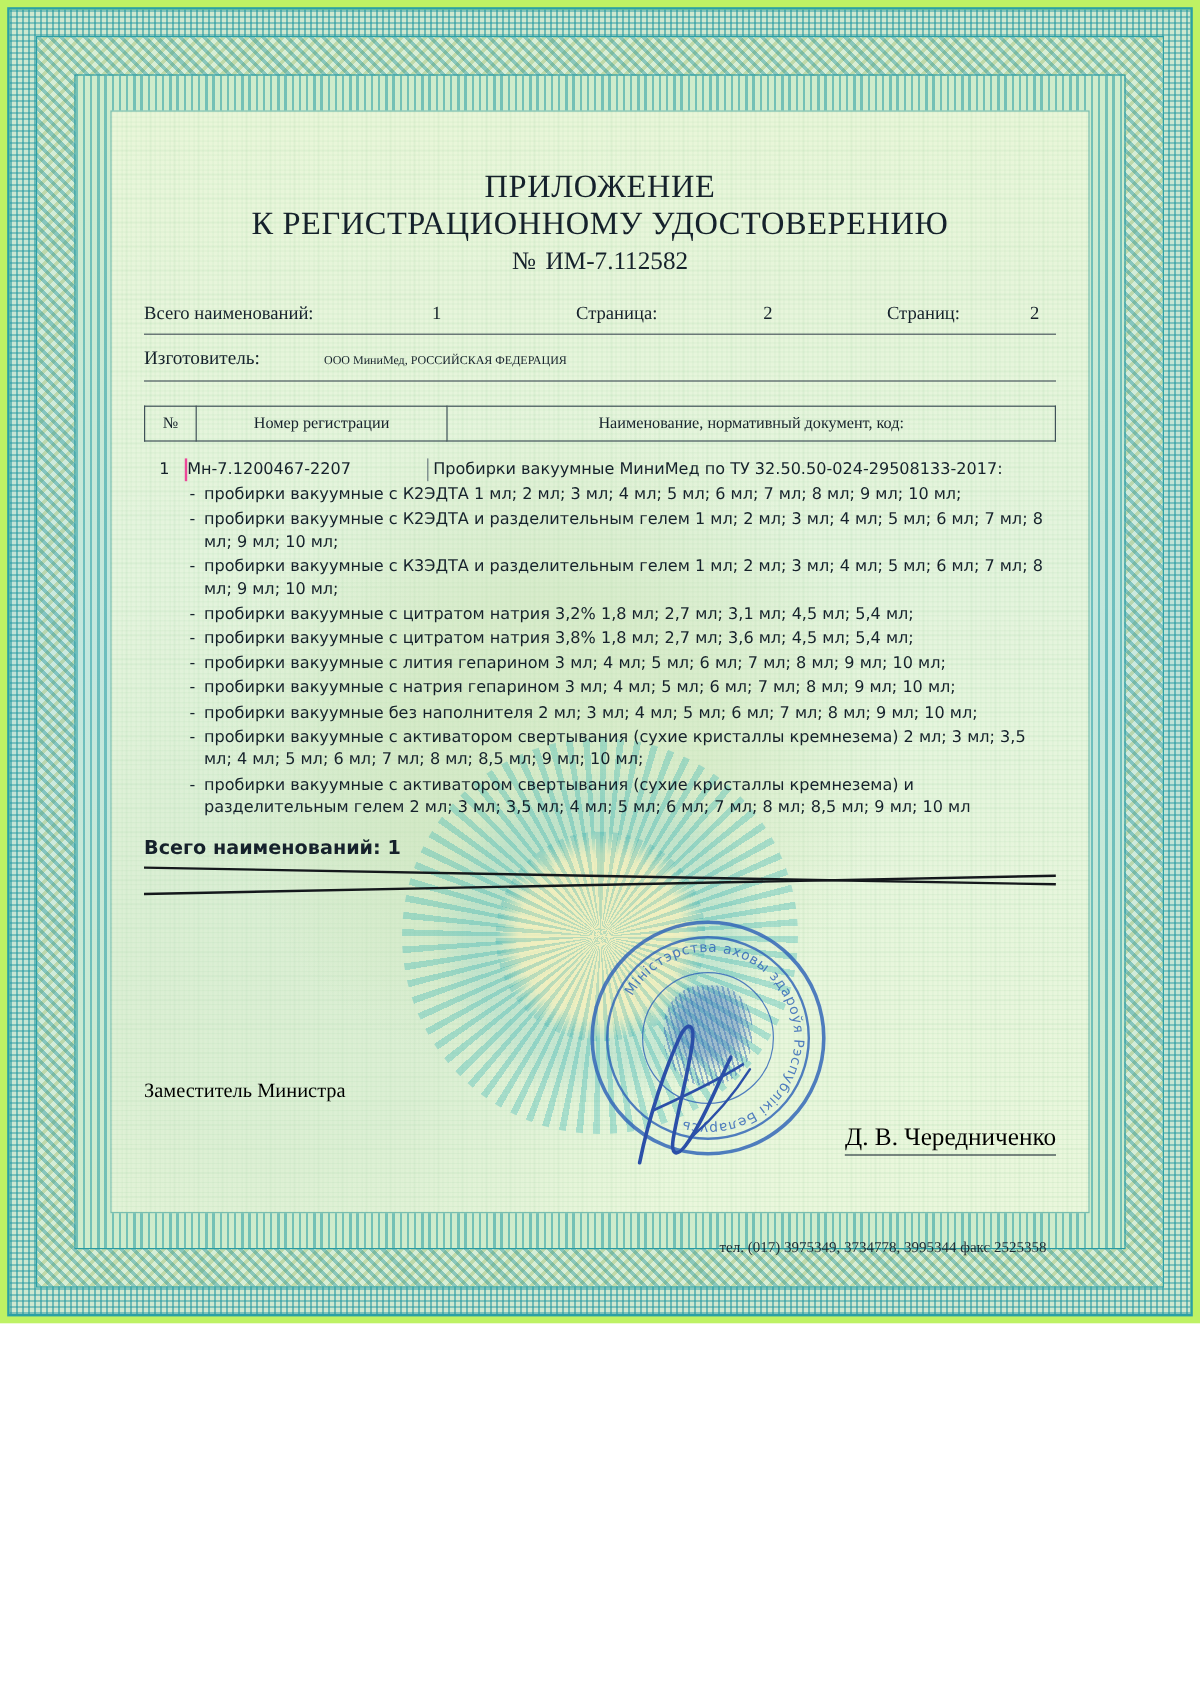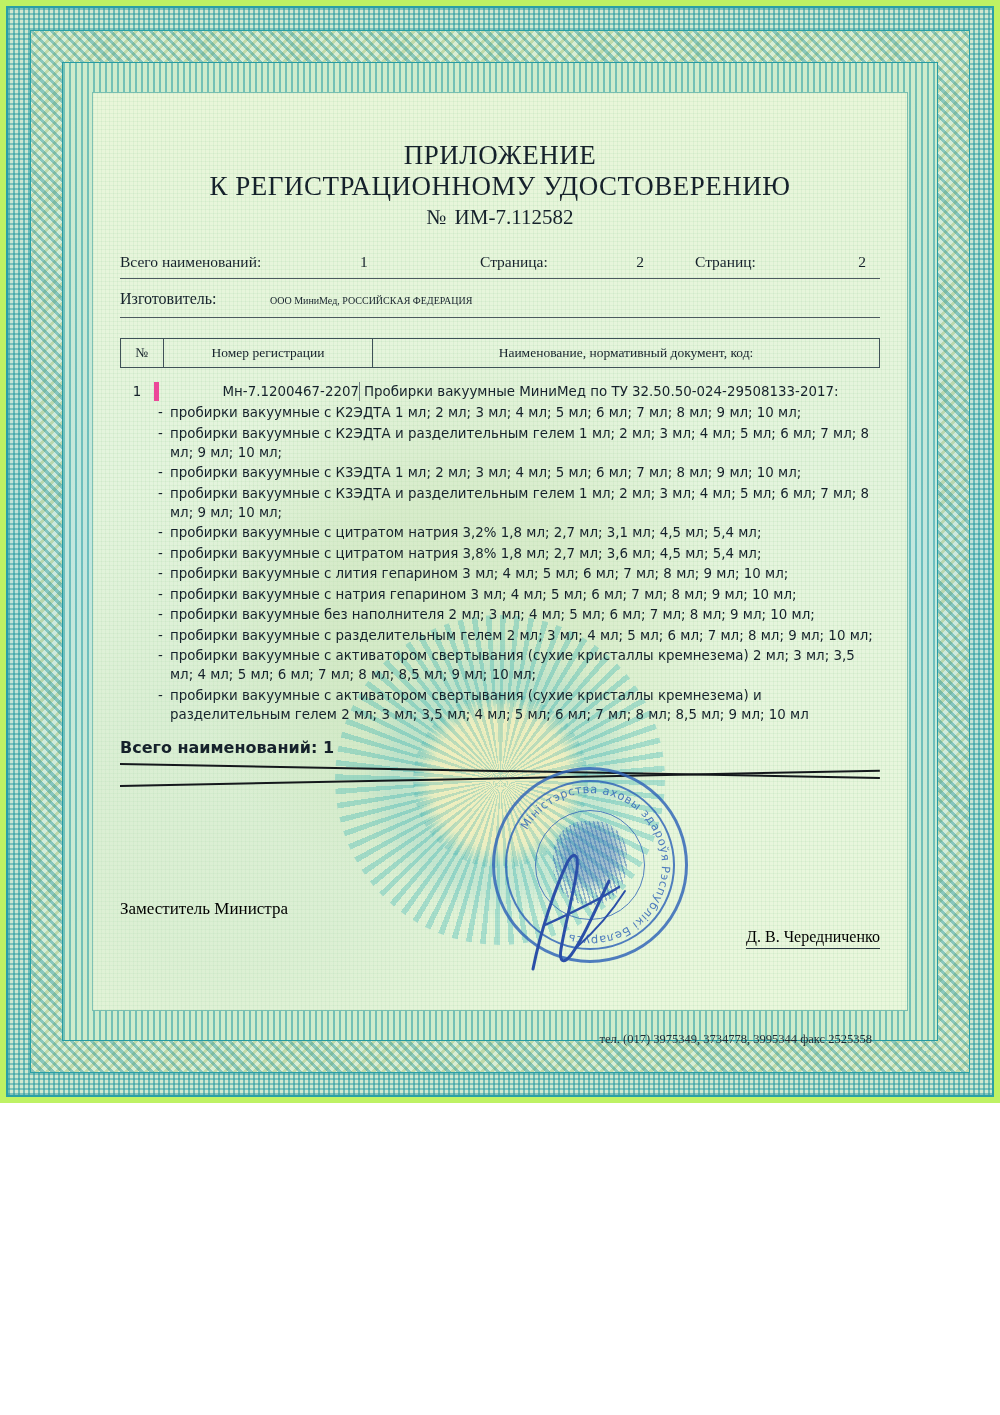--- a/index.html
+++ b/index.html
@@ -123,21 +123,21 @@
     align-items: baseline;
     font-size: 15.5px;
     border-bottom: 1px solid #4c5a60;
     padding-bottom: 7px;
   }
   .meta-row .m-label { white-space: nowrap; }
   .m-total-label { width: 240px; }
   .m-total-value { width: 120px; }
   .m-page-label { width: 105px; }
   .m-page-value { width: 110px; text-align: center; }
-  .m-pages-label { width: 105px; text-align: left; }
+  .m-pages-label { width: 105px; text-align: right; }
   .m-pages-value { flex: 1; text-align: right; padding-right: 14px; }
 
   .maker-row {
     margin-top: 11px;
     display: flex;
     align-items: baseline;
     font-size: 16px;
     border-bottom: 1px solid #4c5a60;
     padding-bottom: 9px;
   }
@@ -170,22 +170,22 @@
     align-items: flex-start;
   }
   .item-head .ih-no {
     width: 34px;
     text-align: center;
     flex: none;
   }
   .item-head .ih-reg {
     width: 200px;
     flex: none;
-    text-align: right;
-    border-left: 5px solid #ec4899;
+    text-align: left;
+    border-left: 2px solid #ec4899;
     border-right: 1px solid #6b7b80;
   }
   .item-head .ih-name {
     flex: 1;
     padding-left: 4px;
   }
   ul.sub {
     list-style: none;
     margin: 2px 0 0 0;
     padding: 0 0 0 36px;
@@ -234,22 +234,22 @@
   }
   .sign-title {
     position: absolute;
     left: 0;
     bottom: 52px;
     font-size: 17px;
   }
   .sign-name {
     position: absolute;
     right: 0;
-    bottom: 22px;
-    font-size: 16px;
+    bottom: 8px;
+    font-size: 21px;
     border-bottom: 1px solid #2b3a42;
     padding-bottom: 2px;
   }
 
   .stamp {
     position: absolute;
     left: 372px;
     bottom: 8px;
     width: 190px;
     height: 190px;
@@ -349,28 +349,26 @@
 
     <div class="items">
       <div class="item-head">
         <div class="ih-no">1</div>
         <div class="ih-reg">Мн-7.1200467-2207</div>
         <div class="ih-name">Пробирки вакуумные МиниМед по ТУ 32.50.50-024-29508133-2017:</div>
       </div>
       <ul class="sub">
         <li>пробирки вакуумные с К2ЭДТА 1 мл; 2 мл; 3 мл; 4 мл; 5 мл; 6 мл; 7 мл; 8 мл; 9 мл; 10 мл;</li>
         <li>пробирки вакуумные с К2ЭДТА и разделительным гелем 1 мл; 2 мл; 3 мл; 4 мл; 5 мл; 6 мл; 7 мл; 8 мл; 9 мл; 10 мл;</li>
-        <li>пробирки вакуумные с К3ЭДТА 1 мл; 2 мл; 3 мл; 4 мл; 5 мл; 6 мл; 7 мл; 8 мл; 9 мл; 10 мл;</li>
         <li>пробирки вакуумные с К3ЭДТА и разделительным гелем 1 мл; 2 мл; 3 мл; 4 мл; 5 мл; 6 мл; 7 мл; 8 мл; 9 мл; 10 мл;</li>
         <li>пробирки вакуумные с цитратом натрия 3,2% 1,8 мл; 2,7 мл; 3,1 мл; 4,5 мл; 5,4 мл;</li>
         <li>пробирки вакуумные с цитратом натрия 3,8% 1,8 мл; 2,7 мл; 3,6 мл; 4,5 мл; 5,4 мл;</li>
         <li>пробирки вакуумные с лития гепарином 3 мл; 4 мл; 5 мл; 6 мл; 7 мл; 8 мл; 9 мл; 10 мл;</li>
         <li>пробирки вакуумные с натрия гепарином 3 мл; 4 мл; 5 мл; 6 мл; 7 мл; 8 мл; 9 мл; 10 мл;</li>
         <li>пробирки вакуумные без наполнителя 2 мл; 3 мл; 4 мл; 5 мл; 6 мл; 7 мл; 8 мл; 9 мл; 10 мл;</li>
-        <li>пробирки вакуумные с разделительным гелем 2 мл; 3 мл; 4 мл; 5 мл; 6 мл; 7 мл; 8 мл; 9 мл; 10 мл;</li>
         <li>пробирки вакуумные с активатором свертывания (сухие кристаллы кремнезема) 2 мл; 3 мл; 3,5 мл; 4 мл; 5 мл; 6 мл; 7 мл; 8 мл; 8,5 мл; 9 мл; 10 мл;</li>
         <li>пробирки вакуумные с активатором свертывания (сухие кристаллы кремнезема) и разделительным гелем 2 мл; 3 мл; 3,5 мл; 4 мл; 5 мл; 6 мл; 7 мл; 8 мл; 8,5 мл; 9 мл; 10 мл</li>
       </ul>
     </div>
 
     <div class="total-row">
       <span>Всего наименований:</span>
       <span>1</span>
     </div>
 

